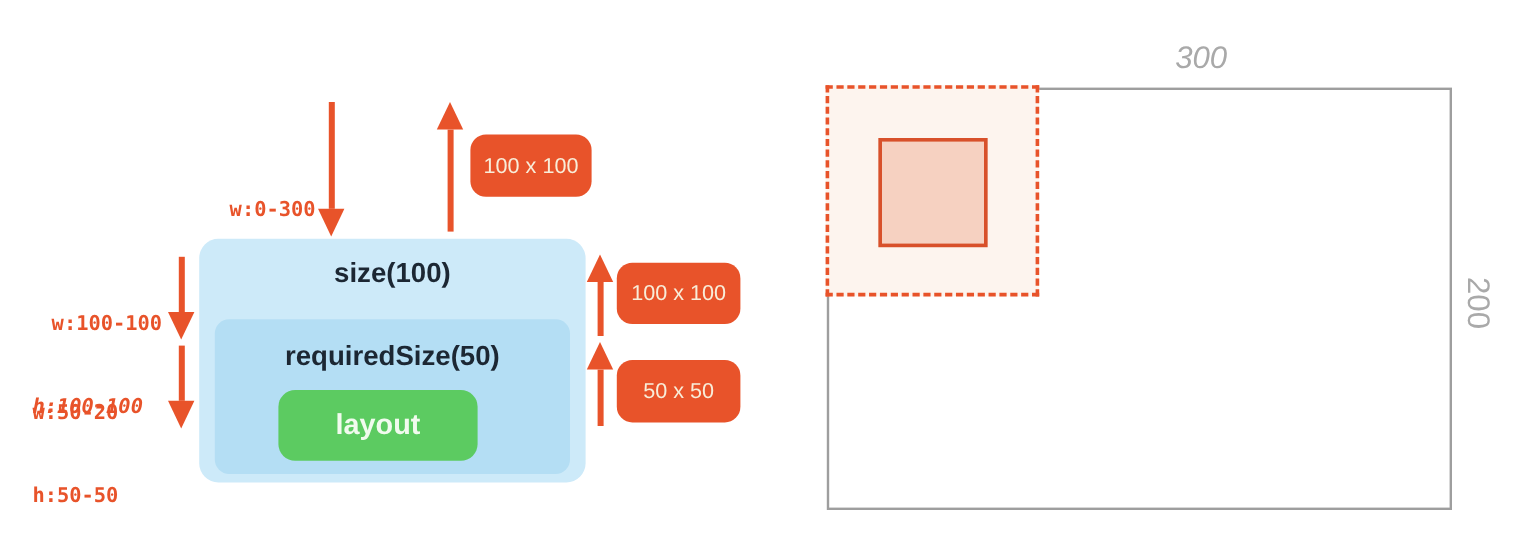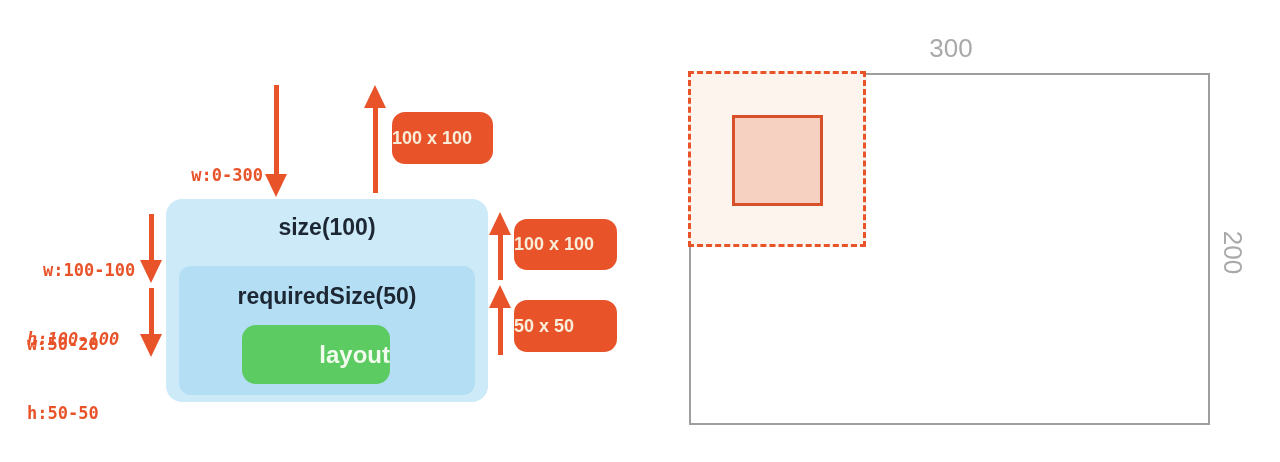--- a/index.html
+++ b/index.html
@@ -7,42 +7,42 @@
     --blue-outer:#CDEAF9; --blue-inner:#B4DEF4; --green:#5CCB61; --badge-text:#F8EDD9;
     --navy-text:#1C2733; --gray-border:#9E9E9E; --gray-text:#A9A9A9; --layout-text:#F1FBEE;
   }
   html,body{margin:0;padding:0;background:#ffffff;}
   .figure{position:relative;width:1280px;height:462px;background:#fff;overflow:hidden;
           font-family:"Liberation Sans",sans-serif;}
   
   .box{position:absolute;box-sizing:border-box;}
   .outer-box{left:166px;top:199px;width:322px;height:203px;border-radius:16px;background:var(--blue-outer);}
   .inner-box{left:13px;top:67px;width:296px;height:129px;border-radius:12px;background:var(--blue-inner);}
-  .green-box{left:63px;top:59px;width:148px;height:59px;border-radius:14px;background:var(--green);
-             display:flex;align-items:center;justify-content:flex-end;}
+  .green-box{left:53px;top:59px;width:166px;height:59px;border-radius:14px;background:var(--green);
+             display:flex;align-items:center;justify-content:center;}
   .box-title{position:absolute;left:0;width:100%;text-align:center;font-weight:bold;color:var(--navy-text);}
   .size-title{top:15px;font-size:23px;}
   .req-title{top:17px;font-size:23px;}
   .layout-text{font-size:24px;font-weight:bold;color:var(--layout-text);}
   .mono-lbl{position:absolute;font-family:"DejaVu Sans Mono",monospace;font-weight:bold;
             font-size:17px;line-height:23px;color:var(--orange);white-space:pre;}
   .lbl-right{text-align:right;}
   .badge{position:absolute;background:var(--orange);border-radius:13px;display:flex;
-         align-items:center;color:var(--badge-text);
-         font-size:18px;font-weight:bold;}
+         align-items:center;justify-content:center;color:var(--badge-text);
+         font-size:18px;font-weight:normal;}
   .arrow{position:absolute;width:22px;display:flex;flex-direction:column;align-items:center;}
   .shaft{width:5px;flex:1;background:var(--orange);}
   .head-down{width:0;height:0;border-left:11px solid transparent;border-right:11px solid transparent;
              border-top:23px solid var(--orange);}
   .head-up{width:0;height:0;border-left:11px solid transparent;border-right:11px solid transparent;
            border-bottom:23px solid var(--orange);}
   
   .parent-rect{left:689px;top:73px;width:521px;height:352px;border:2px solid var(--gray-border);background:#fff;}
   .dim-label{position:absolute;color:var(--gray-text);font-size:26px;text-align:center;}
-  .dim-300{left:901px;top:33px;width:100px;}
+  .dim-300{left:951px;top:33px;width:100px;font-style:italic;}
   .dim-200{left:1204px;top:237px;width:56px;transform:rotate(90deg);}
   .dashed-sq{left:688px;top:71px;width:178px;height:176px;border:3px dashed var(--orange);background:var(--peach-fill);}
   .solid-sq{left:732px;top:115px;width:91px;height:91px;border:3px solid var(--orange-dark);background:var(--salmon-fill);}
 </style>
 </head>
 <body>
 
 <div class="figure">
 
   <section>

